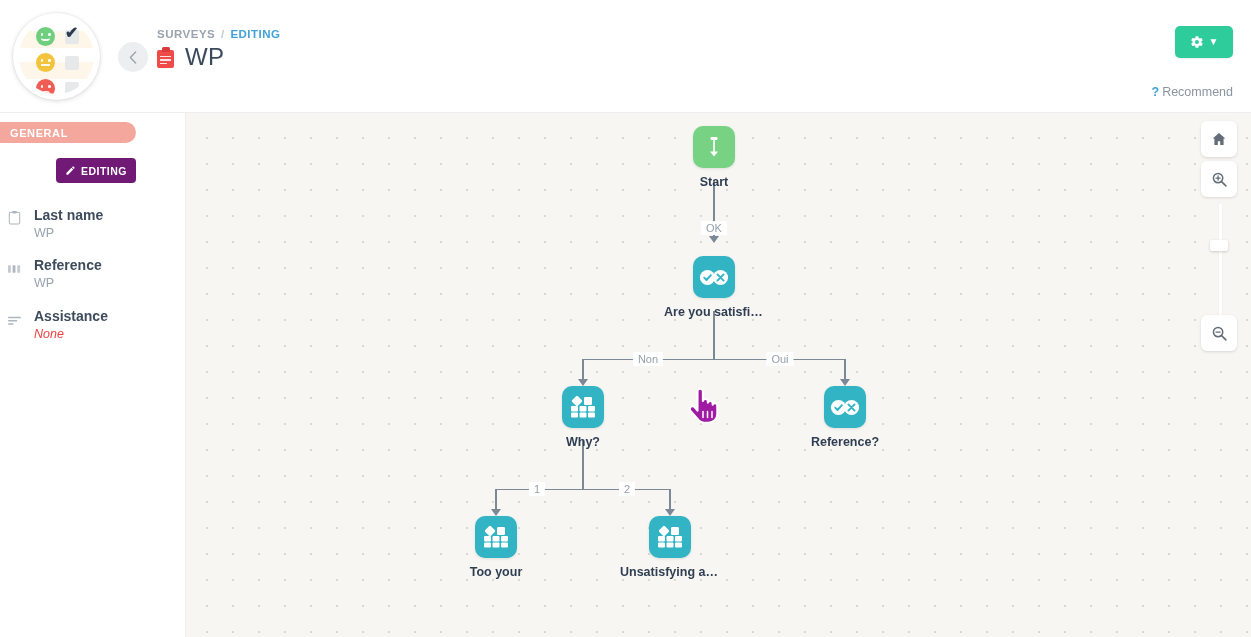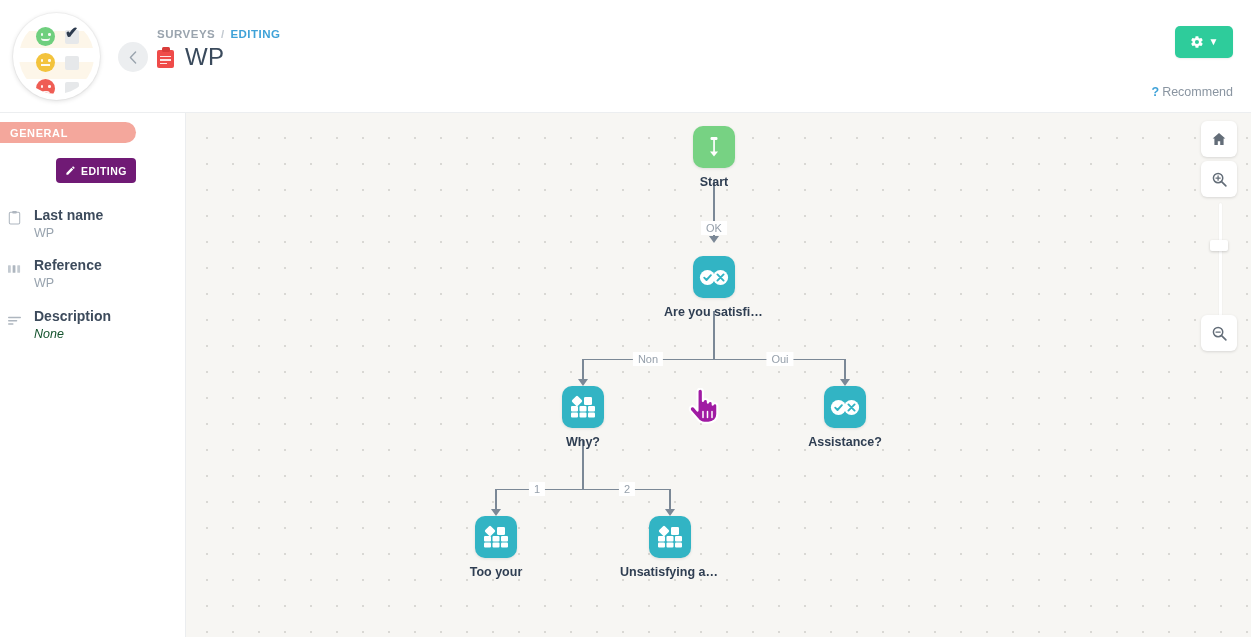--- a/index.html
+++ b/index.html
@@ -91,21 +91,21 @@
     position:absolute; left:56px; top:45px; width:80px; height:25px;
     background:#701a75; border-radius:4px; cursor:pointer;
     display:flex; align-items:center; justify-content:center; gap:5px;
     color:#fff; font-size:10.5px; font-weight:bold; letter-spacing:.5px;
   }
   .editing-btn .pencil { width:11px; height:11px; display:flex; }
   .field { position:absolute; left:8px; width:175px; display:flex; gap:11px; }
   .field .f-ico { width:15px; flex:0 0 15px; padding-top:3px; color:#aeb6bf; }
   .field .f-label { font-size:14px; font-weight:bold; color:#3d4b5c; }
   .field .f-val { font-size:12.5px; color:#98a3ae; margin-top:3px; }
-  .field .f-val.none { font-style:italic; color:#14532d; }
+  .field .f-val.none { font-style:italic; color:#ef4444; }
   .f1 { top:94px; } .f2 { top:144px; } .f3 { top:195px; }
 
   .statusbar {
     position:absolute; left:0; bottom:0; width:186px; height:24px;
     display:flex; align-items:center; gap:7px; padding-left:35px;
     background:#ffffff; font-size:11px; color:#9ba5af;
   }
   .statusbar .sb-ico { width:13px; height:13px; display:flex; }
 
   
@@ -286,21 +286,21 @@
 
     <div class="field f3">
       <span class="f-ico">
         <svg width="13" height="9" viewBox="0 0 14 9" fill="#aeb6bf">
           <rect x="0" y="0.5" width="14" height="1.6" rx="0.8"></rect>
           <rect x="0" y="4" width="10" height="1.6" rx="0.8"></rect>
           <rect x="0" y="7.5" width="6" height="1.6" rx="0.8"></rect>
         </svg>
       </span>
       <span>
-        <div class="f-label">Description</div>
+        <div class="f-label">Assistance</div>
         <div class="f-val none">None</div>
       </span>
     </div>
 
   </div>
 
   <div class="canvas">
 
     <div class="edge v" style="left:527.2px; top:68px; height:56px;"></div>
     <div class="arrow" style="left:523px; top:123px;"></div>
@@ -366,21 +366,21 @@
 
     <div class="node" style="left:659px; top:273px;">
       <div class="nbox teal">
         <svg width="30" height="17" viewBox="0 0 30 17">
           <circle cx="8.5" cy="8.5" r="7.6" fill="#ffffff"></circle>
           <path d="M5.2 8.7 L7.5 11 L11.9 6.2" fill="none" stroke="#32b4c4" stroke-width="1.9" stroke-linecap="round" stroke-linejoin="round"></path>
           <circle cx="21.5" cy="8.5" r="7.6" fill="#ffffff"></circle>
           <path d="M18.4 5.4 L24.6 11.6 M24.6 5.4 L18.4 11.6" stroke="#32b4c4" stroke-width="1.9" stroke-linecap="round"></path>
         </svg>
       </div>
-      <div class="nlabel">Assistance?</div>
+      <div class="nlabel">Reference?</div>
     </div>
 
     <div class="node" style="left:310px; top:403px;">
       <div class="nbox teal">
         <svg width="26" height="24" viewBox="0 0 26 24">
           <rect x="3" y="2" width="8" height="8" rx="1.3" fill="#ffffff" transform="rotate(45 7 6)"></rect>
           <rect x="14" y="2" width="8" height="8" rx="1.3" fill="#ffffff"></rect>
           <rect x="1" y="11" width="7" height="5.5" rx="1.1" fill="#ffffff"></rect>
           <rect x="9.5" y="11" width="7" height="5.5" rx="1.1" fill="#ffffff"></rect>
           <rect x="18" y="11" width="7" height="5.5" rx="1.1" fill="#ffffff"></rect>

